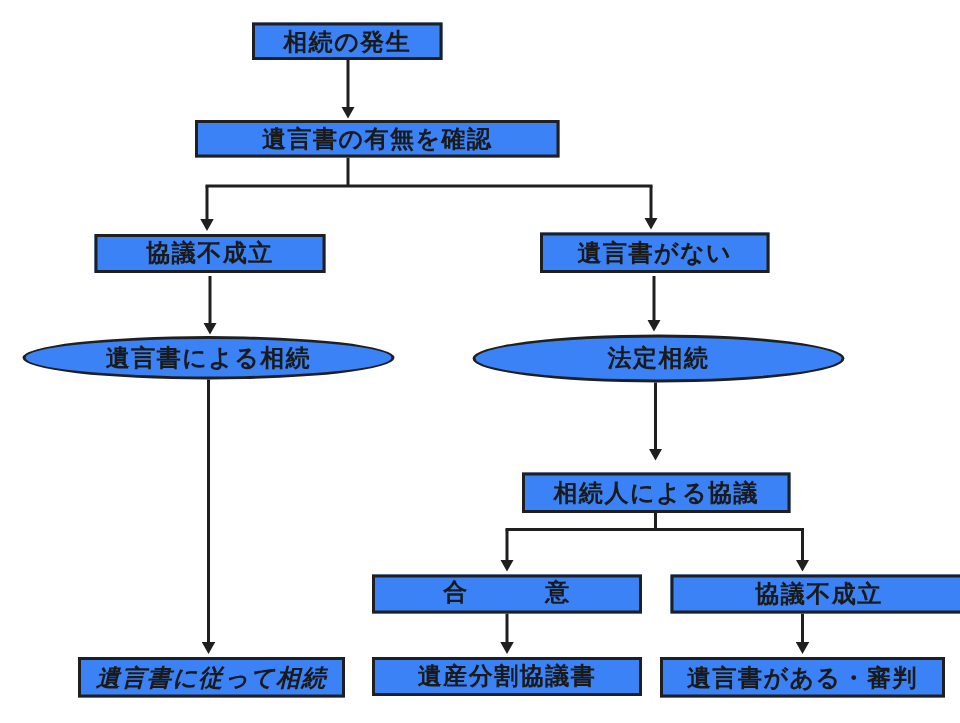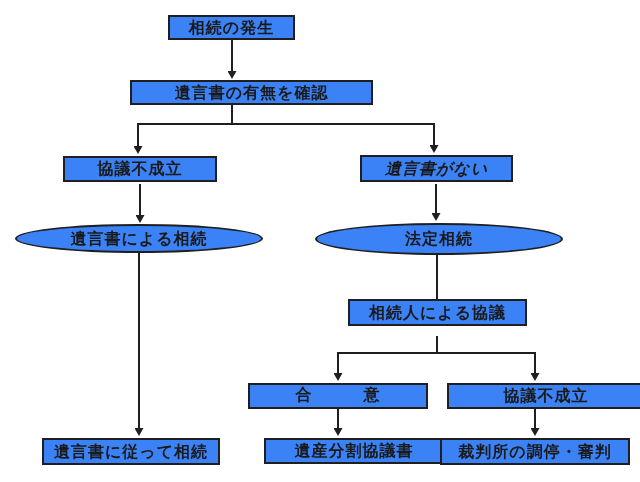--- a/index.html
+++ b/index.html
@@ -76,31 +76,31 @@
       <path d="M535,409 L535,429" marker-end="url(#arrow)"></path>
     </g>
   </svg>
 
   <div class="node" style="left:168px; top:15px; width:127px; height:25px;">相続の発生</div>
 
   <div class="node" style="left:130px; top:80px; width:243px; height:25px;">遺言書の有無を確認</div>
 
   <div class="node" style="left:63px; top:156px; width:154px; height:26px;">協議不成立</div>
 
-  <div class="node" style="left:360px; top:155px; width:153px; height:27px;font-style:italic;">遺言書がない</div>
+  <div class="node" style="left:360px; top:155px; width:153px; height:27px;">遺言書がない</div>
 
   <div class="node ellipse" style="left:315px; top:223px; width:248px; height:32px;">法定相続</div>
 
   <div class="node ellipse" style="left:15px; top:224px; width:248px; height:29px;">遺言書による相続</div>
 
-  <div class="node" style="left:348px; top:299px; width:179px; height:27px;">相続人による協議</div>
+  <div class="node" style="left:348px; top:315px; width:179px; height:27px;">相続人による協議</div>
 
   <div class="node" style="left:248px; top:383px; width:180px; height:26px;font-family:Liberation Mono, monospace;">合　　　意</div>
 
   <div class="node" style="left:447px; top:383px; width:198px; height:26px;">協議不成立</div>
 
-  <div class="node" style="left:42px; top:438px; width:178px; height:27px;">遺言書に従って相続</div>
+  <div class="node" style="left:52px; top:438px; width:178px; height:27px;font-style:italic;">遺言書に従って相続</div>
 
-  <div class="node" style="left:264px; top:438px; width:180px; height:26px;">遺産分割協議書</div>
+  <div class="node" style="left:248px; top:438px; width:180px; height:26px;">遺産分割協議書</div>
 
-  <div class="node" style="left:440px; top:438px; width:190px; height:27px;">裁判所の調停・審判</div>
+  <div class="node" style="left:440px; top:438px; width:190px; height:27px;">遺言書がある・審判</div>
 
 </div>
 
 </body></html>

